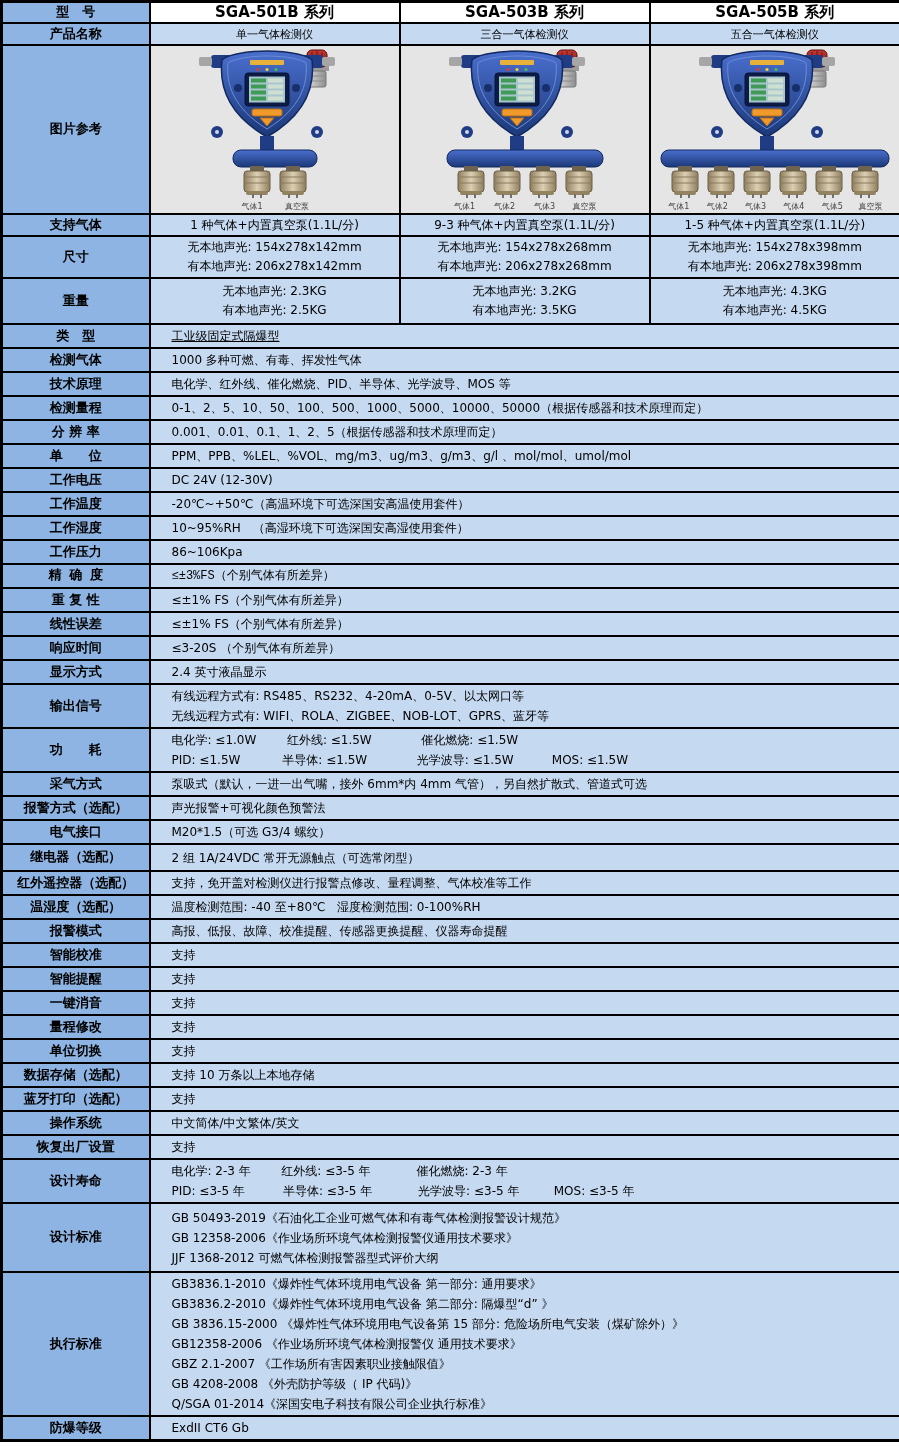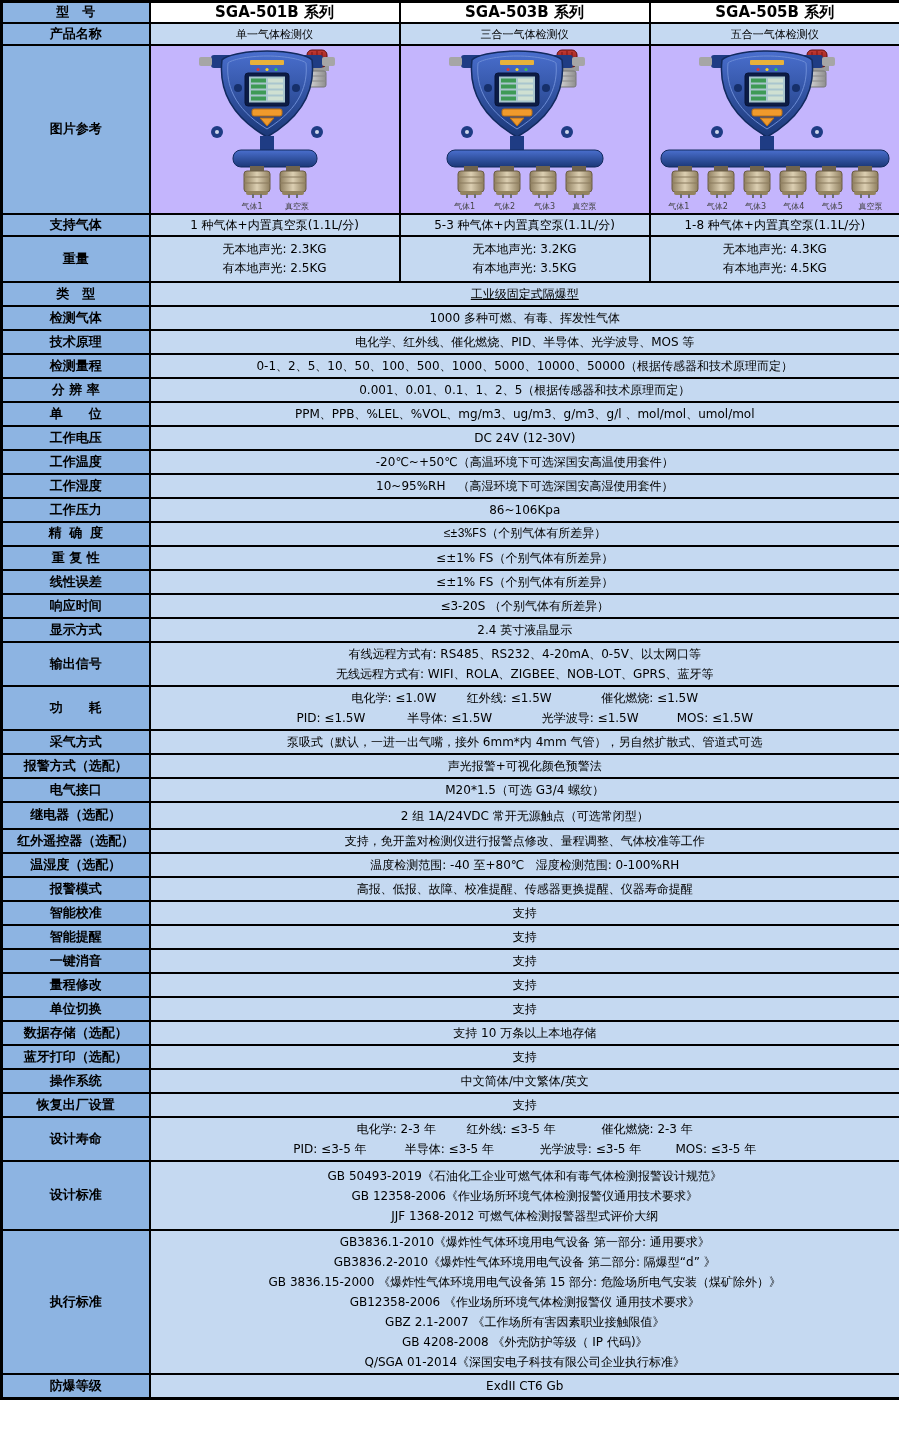--- a/index.html
+++ b/index.html
@@ -1,28 +1,28 @@
 <!DOCTYPE html>
 <html><head>
 <meta charset="utf-8">
 <style>
   html,body{margin:0;padding:0;background:#fff;}
   .wrap{width:899px;}
   table{width:899px;border-collapse:collapse;table-layout:fixed;border:3px solid #000;
         font-family:"DejaVu Sans","Liberation Sans",sans-serif;color:#000;}
   th,td{border:2px solid #000;padding:0;overflow:hidden;vertical-align:middle;}
   th.lbl{background:#8DB4E2;font-size:13px;font-weight:bold;text-align:center;padding:0 2px;line-height:1.25;}
-  td.val{background:#C5D9F1;font-size:12px;text-align:center;padding:1px 7px;}
+  td.val{background:#C5D9F1;font-size:12px;text-align:left;padding:1px 21px;}
   td.val .line{line-height:20px;white-space:pre-wrap;}
   td.c{text-align:center;padding:1px 2px;}
   td.c .line{line-height:19px;white-space:pre-wrap;}
   .u{text-decoration:underline;}
   tr.model td{background:#FFFFFF;font-weight:bold;font-size:15px;text-align:center;}
   tr.product td{background:#C5D9F1;font-size:11px;text-align:center;}
-  td.img{background:#c4b5fd;text-align:center;vertical-align:middle;padding:2px 0 1px 0;}
+  td.img{background:#e5e5e5;text-align:center;vertical-align:middle;padding:2px 0 1px 0;}
   .det{display:flex;flex-direction:column;align-items:center;}
   .sensor-labels{display:flex;margin:0 auto;font-size:8px;color:#444;line-height:10px;}
   .sensor-labels span{flex:1;text-align:center;white-space:nowrap;}
   .sl-2{width:90px;}
   .sl-4{width:160px;}
   .sl-6{width:230px;}
 </style>
 </head>
 <body>
 
@@ -336,24 +336,39 @@
           <span>气体5</span>
           <span>真空泵</span>
         </div>
       </div>
     </td>
   </tr>
 
   <tr style="height:22px">
     <th class="lbl">支持气体</th>
     <td class="val c">1 种气体+内置真空泵(1.1L/分)</td>
-    <td class="val c">5-3 种气体+内置真空泵(1.1L/分)</td>
-    <td class="val c">1-8 种气体+内置真空泵(1.1L/分)</td>
+    <td class="val c">9-3 种气体+内置真空泵(1.1L/分)</td>
+    <td class="val c">1-5 种气体+内置真空泵(1.1L/分)</td>
   </tr>
 
+  <tr style="height:39px">
+    <th class="lbl">尺寸</th>
+    <td class="val c">
+      <div class="line">无本地声光: 154x278x142mm</div>
+      <div class="line">有本地声光: 206x278x142mm</div>
+    </td>
+    <td class="val c">
+      <div class="line">无本地声光: 154x278x268mm</div>
+      <div class="line">有本地声光: 206x278x268mm</div>
+    </td>
+    <td class="val c">
+      <div class="line">无本地声光: 154x278x398mm</div>
+      <div class="line">有本地声光: 206x278x398mm</div>
+    </td>
+  </tr>
 
   <tr style="height:46px">
     <th class="lbl">重量</th>
     <td class="val c">
       <div class="line">无本地声光: 2.3KG</div>
       <div class="line">有本地声光: 2.5KG</div>
     </td>
     <td class="val c">
       <div class="line">无本地声光: 3.2KG</div>
       <div class="line">有本地声光: 3.5KG</div>

